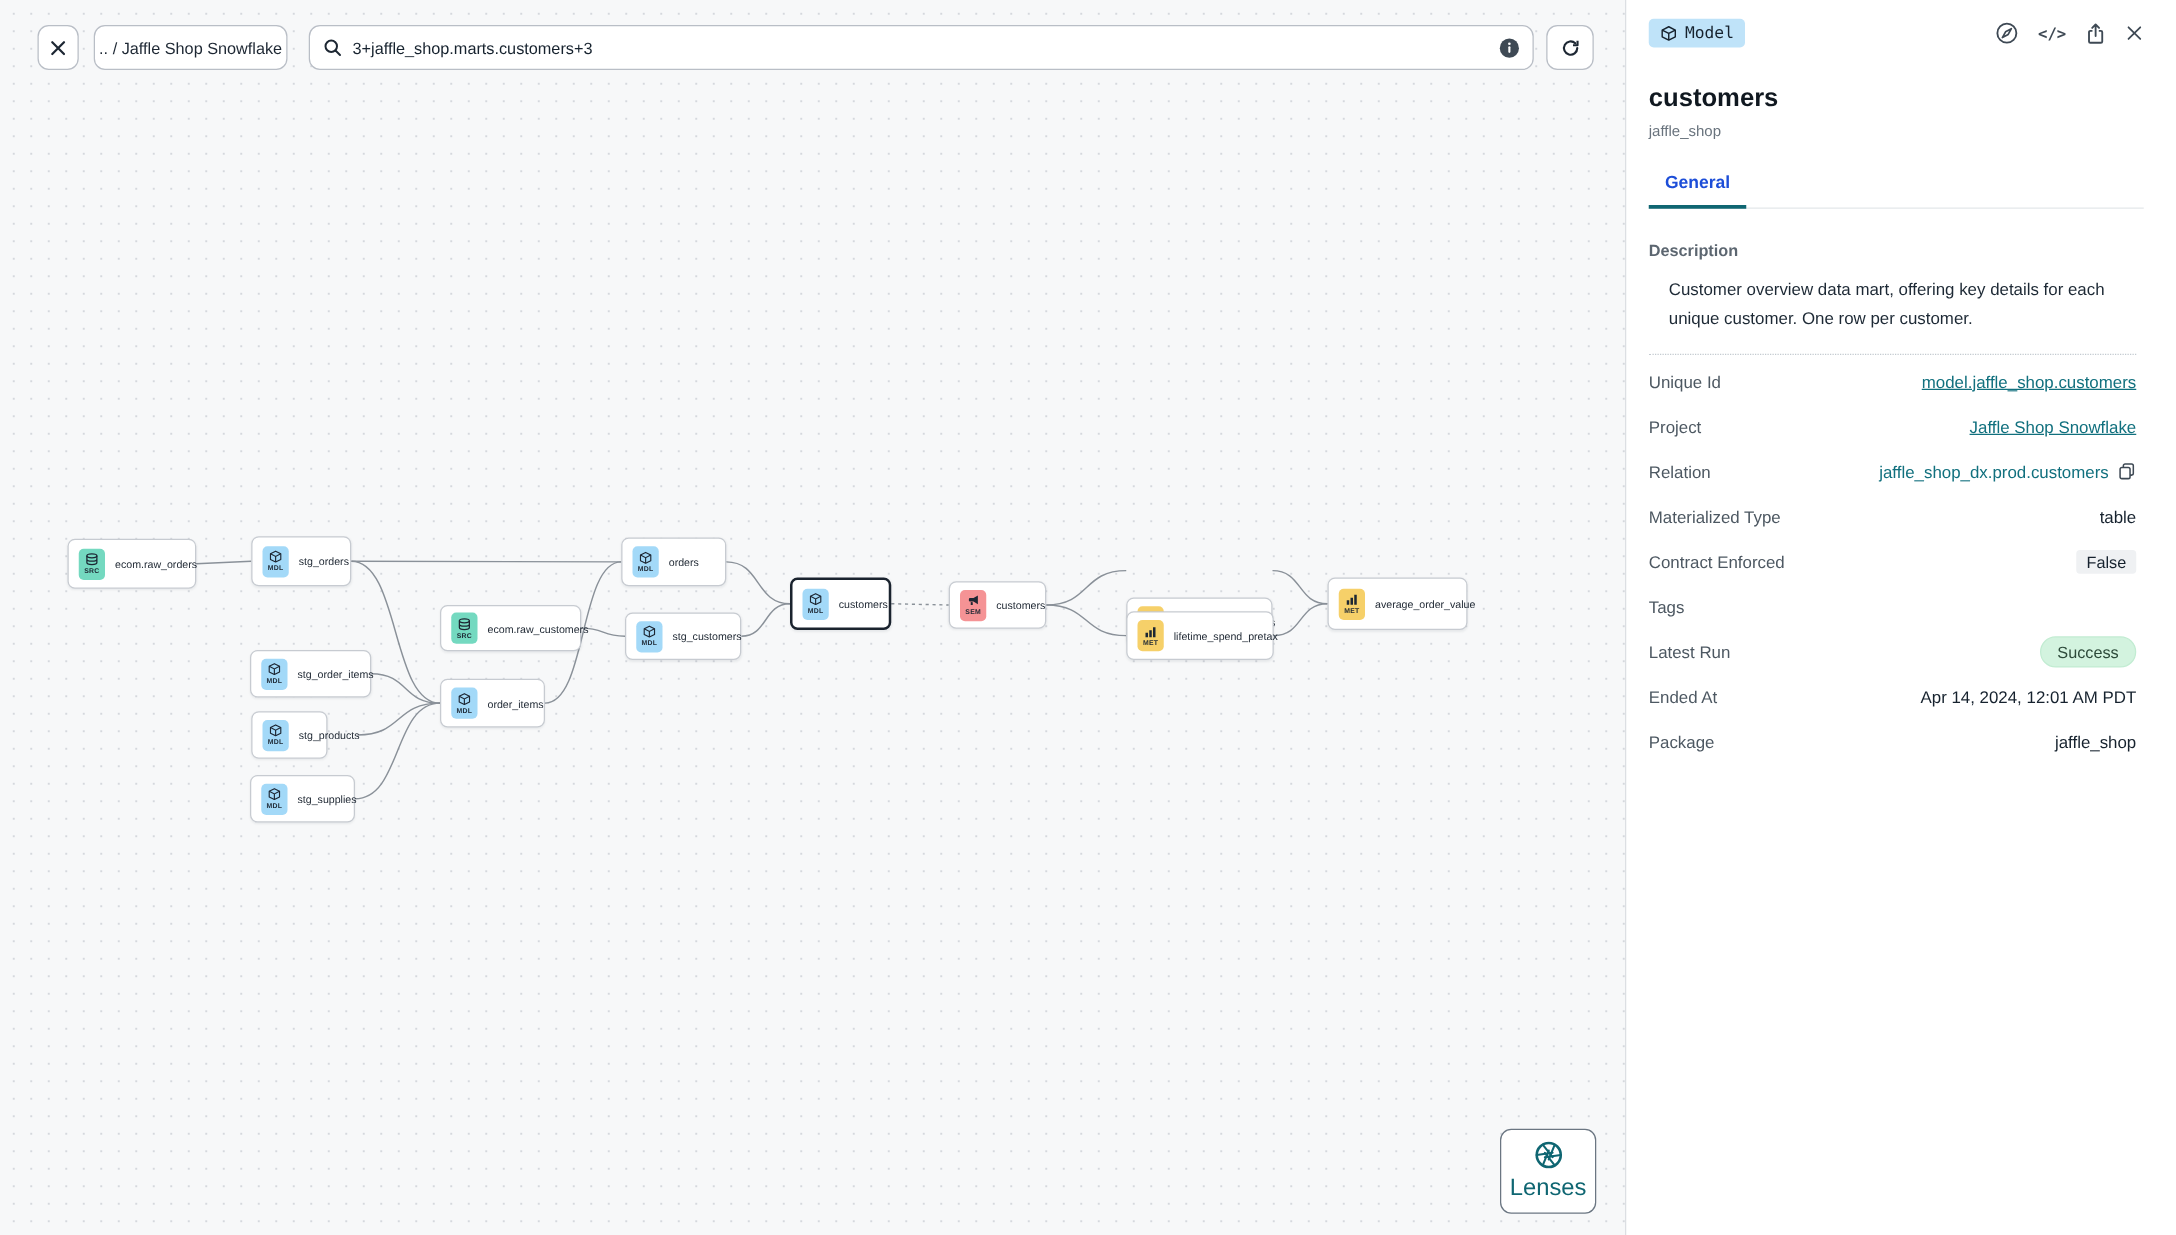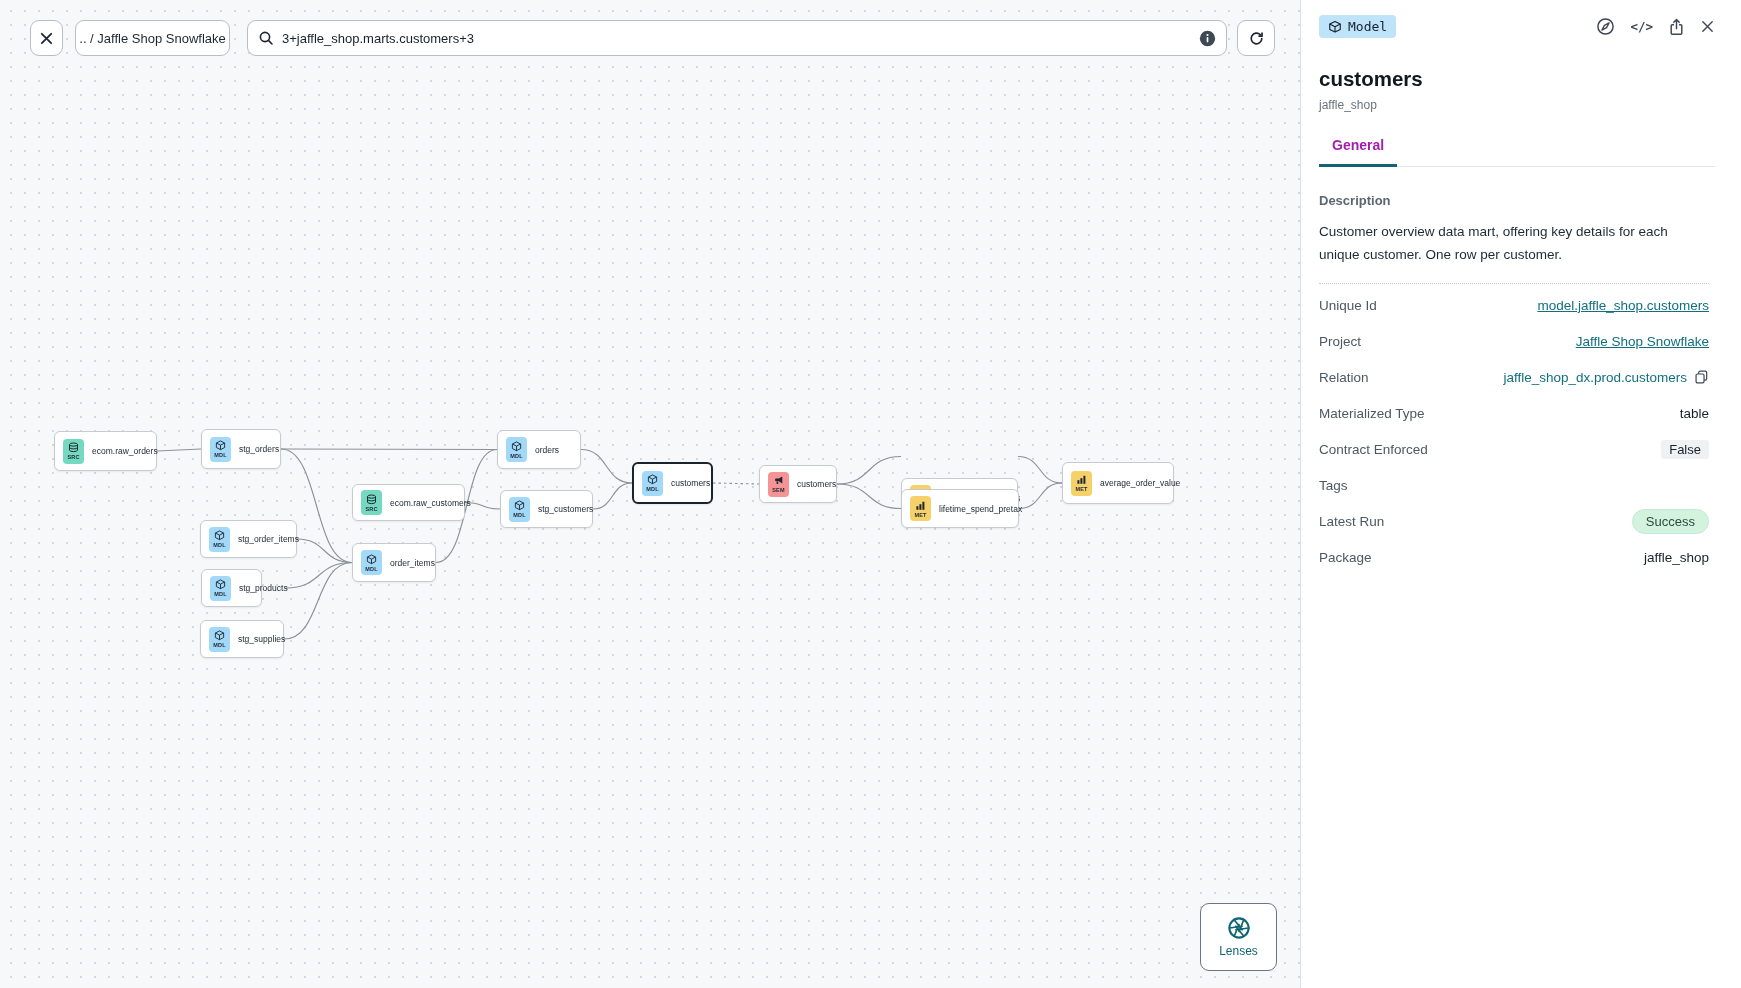--- a/index.html
+++ b/index.html
@@ -28,43 +28,43 @@
   .tb-close{left:30px;width:33px;}
   .tb-crumb{left:75px;width:155px;font-size:13px;color:#1d2733;}
   .tb-search{left:247px;width:980px;justify-content:flex-start;padding:0 10px;gap:8px;cursor:text;}
   .tb-search input{border:none;outline:none;flex:1;font-size:13px;color:#16222e;
     font-family:inherit;background:transparent;padding:0;}
   .tb-refresh{left:1237px;width:38px;}
 
   .lenses{position:absolute;left:1200px;top:903px;width:75px;height:66px;background:#fff;
     border:1px solid #6b7682;border-radius:9px;display:flex;flex-direction:column;align-items:center;
     justify-content:center;gap:5px;cursor:pointer;color:#0f6672;}
-  .lenses .llabel{font-size:12px;color:#0f6672;}
+  .lenses .llabel{font-size:19px;color:#0f6672;}
 
   
   .panel{position:absolute;left:1300px;top:0;width:441px;height:988px;background:#fff;
     border-left:1px solid #dcdfe3;box-sizing:border-box;}
   .panel-head{padding:15px 26px 0 18px;}
   .head-row{display:flex;align-items:center;justify-content:space-between;}
   .type-badge{display:inline-flex;align-items:center;gap:6px;background:#bfe3f9;color:#16222e;
     border-radius:4px;padding:4px 9px;font-family:"DejaVu Sans Mono","Liberation Mono",monospace;
     font-size:13px;}
   .head-icons{display:flex;align-items:center;gap:15px;color:#3e4954;}
   .head-icons .hicon{cursor:pointer;display:flex;align-items:center;}
   .code-glyph{font-family:"DejaVu Sans Mono","Liberation Mono",monospace;font-size:12.5px;
     font-weight:bold;color:#3e4954;}
   .p-title{font-size:20.5px;font-weight:bold;color:#101820;margin-top:29px;}
   .p-sub{font-size:12px;color:#69737d;margin-top:7px;}
   .tabs{display:flex;margin-top:25px;border-bottom:1px solid #e4e7ea;}
-  .tab{font-size:14px;font-weight:bold;color:#a21caf;padding:0 13px 11px 13px;cursor:pointer;
+  .tab{font-size:14px;font-weight:bold;color:#1d4ed8;padding:0 13px 11px 13px;cursor:pointer;
     border-bottom:3px solid transparent;margin-bottom:-1px;}
   .tab.active{border-bottom-color:#0f6672;}
   .panel-body{padding:26px 32px 0 18px;}
   .sec-label{font-size:13px;font-weight:bold;color:#5c6670;}
-  .desc{font-size:13.5px;color:#1d2935;line-height:1.68;margin-top:13px;max-width:398px;}
+  .desc{font-size:13.5px;color:#1d2935;line-height:1.68;margin-top:13px;max-width:398px;margin-left:16px;}
   .dotted-sep{border:none;border-bottom:1px dotted #c3cad0;margin:17px 0 3px 0;}
   .frow{display:flex;align-items:center;justify-content:space-between;min-height:36px;text-align:center;}
   .flabel{font-size:13.5px;color:#4d5862;}
   .fvalue{font-size:13.5px;color:#16222e;display:flex;align-items:center;gap:7px;}
   .fvalue a{color:#11707e;text-decoration:underline;cursor:pointer;}
   .fvalue .teal{color:#11707e;}
   .badge-gray{background:#eff1f3;border-radius:3px;padding:2px 8px;font-size:13px;color:#16222e;}
   .badge-green{background:#d3f3df;border:1px solid #c2ecd2;border-radius:13px;padding:4px 13px;
     font-size:13px;color:#2d4a3a;}
   .copy-btn{cursor:pointer;display:flex;color:#3e4954;}
@@ -367,20 +367,24 @@
             <span class="flabel">Tags</span>
             <span class="fvalue"></span>
           </div>
           <div class="frow">
             <span class="flabel">Latest Run</span>
             <span class="fvalue">
               <span class="badge-green">Success</span>
             </span>
           </div>
           <div class="frow">
+            <span class="flabel">Ended At</span>
+            <span class="fvalue">Apr 14, 2024, 12:01 AM PDT</span>
+          </div>
+          <div class="frow">
             <span class="flabel">Package</span>
             <span class="fvalue">jaffle_shop</span>
           </div>
         </div>
     </div>
   </aside>
 
 </div>
 
 </body></html>

